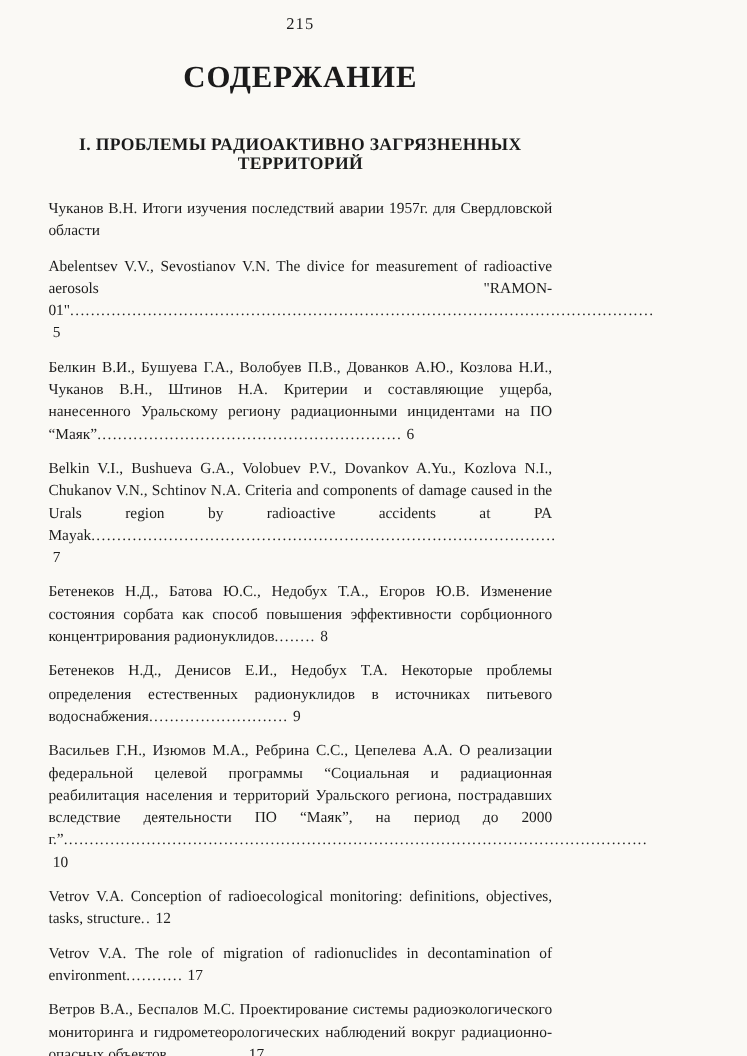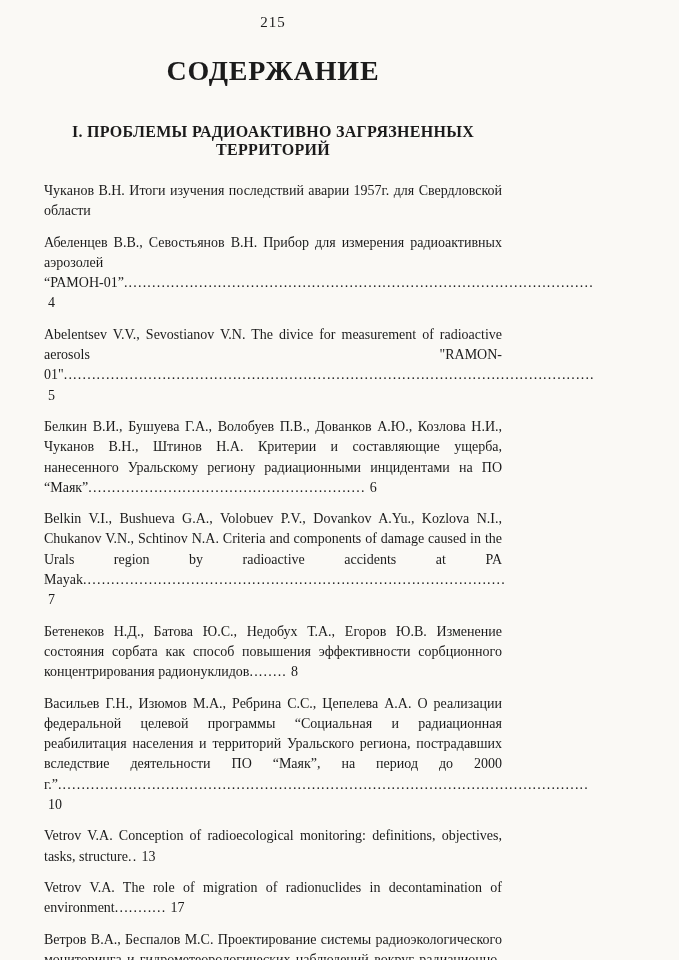--- a/index.html
+++ b/index.html
@@ -75,35 +75,35 @@
   <div class="pageno">215</div>
 
   <div class="doc-title">СОДЕРЖАНИЕ</div>
 
   <div class="section-heading">I. ПРОБЛЕМЫ РАДИОАКТИВНО ЗАГРЯЗНЕННЫХ ТЕРРИТОРИЙ</div>
 
   <div class="toc">
 
     <p class="entry"><span class="etext">Чуканов В.Н. Итоги изучения последствий аварии 1957г. для Свердловской области</span><span class="leader"></span><span class="epage"></span></p>
 
-    <p class="entry"><span class="etext">Абеленцев В.В., Севостьянов В.Н. Прибор для измерения радиоактивных аэрозолей “РАМОН-01”</span><span class="leader">....................................................................................................</span><span class="epage">4</span></p>
 
     <p class="entry"><span class="etext">Abelentsev V.V., Sevostianov V.N. The divice for measurement of radioactive aerosols "RAMON-01"</span><span class="leader">.................................................................................................................</span><span class="epage">5</span></p>
 
     <p class="entry"><span class="etext">Белкин В.И., Бушуева Г.А., Волобуев П.В., Дованков А.Ю., Козлова Н.И., Чуканов В.Н., Штинов Н.А. Критерии и составляющие ущерба, нанесенного Уральскому региону радиационными инцидентами на ПО “Маяк”</span><span class="leader">...........................................................</span><span class="epage">6</span></p>
 
     <p class="entry"><span class="etext">Belkin V.I., Bushueva G.A., Volobuev P.V., Dovankov A.Yu., Kozlova N.I., Chukanov V.N., Schtinov N.A. Criteria and components of damage caused in the Urals region by radioactive accidents at PA Mayak</span><span class="leader">..........................................................................................</span><span class="epage">7</span></p>
 
     <p class="entry"><span class="etext">Бетенеков Н.Д., Батова Ю.С., Недобух Т.А., Егоров Ю.В. Изменение состояния сорбата как способ повышения эффективности сорбционного концентрирования радионуклидов</span><span class="leader">........</span><span class="epage">8</span></p>
 
+    <p class="entry"><span class="etext">Бетенеков Н.Д., Денисов Е.И., Недобух Т.А. Некоторые проблемы определения естественных радионуклидов в источниках питьевого водоснабжения</span><span class="leader">...........................</span><span class="epage">9</span></p>
 
     <p class="entry"><span class="etext">Васильев Г.Н., Изюмов М.А., Ребрина С.С., Цепелева А.А. О реализации федеральной целевой программы “Социальная и радиационная реабилитация населения и территорий Уральского региона, пострадавших вследствие деятельности ПО “Маяк”, на период до 2000 г.”</span><span class="leader">.................................................................................................................</span><span class="epage">10</span></p>
 
 
-    <p class="entry"><span class="etext">Vetrov V.A. Conception of radioecological monitoring: definitions, objectives, tasks, structure</span><span class="leader">..</span><span class="epage">13</span></p>
+    <p class="entry"><span class="etext">Vetrov V.A. Conception of radioecological monitoring: definitions, objectives, tasks, structure</span><span class="leader">..</span><span class="epage">12</span></p>
 
 
     <p class="entry"><span class="etext">Vetrov V.A. The role of migration of radionuclides in decontamination of environment</span><span class="leader">...........</span><span class="epage">17</span></p>
 
     <p class="entry"><span class="etext">Ветров В.А., Беспалов М.С. Проектирование системы радиоэкологического мониторинга и гидрометеорологических наблюдений вокруг радиационно-опасных объектов</span><span class="leader">...............</span><span class="epage">17</span></p>
 
   </div>
 
 </div>
 

